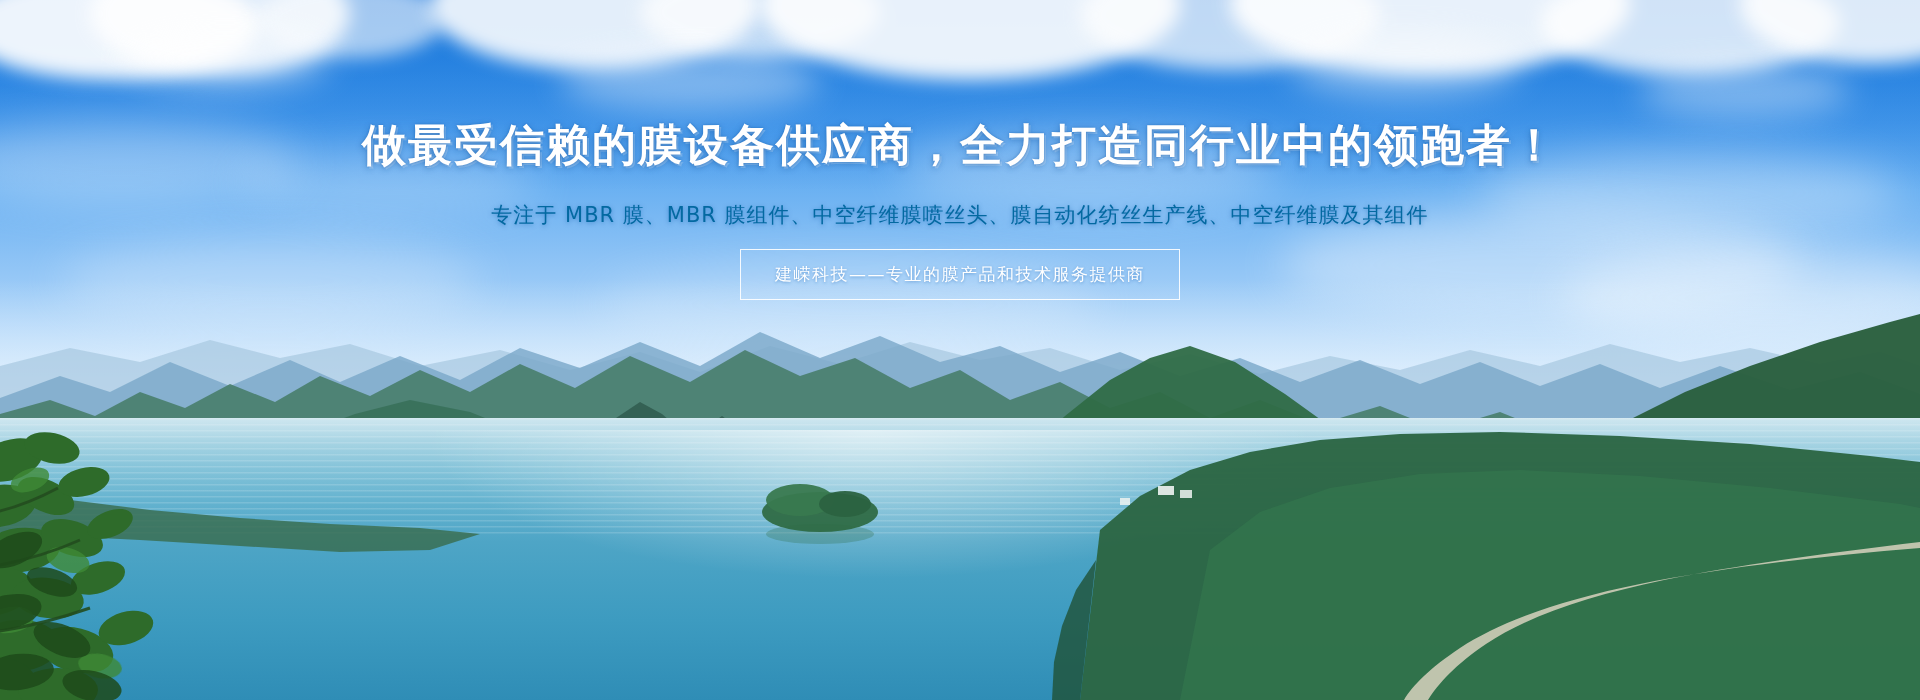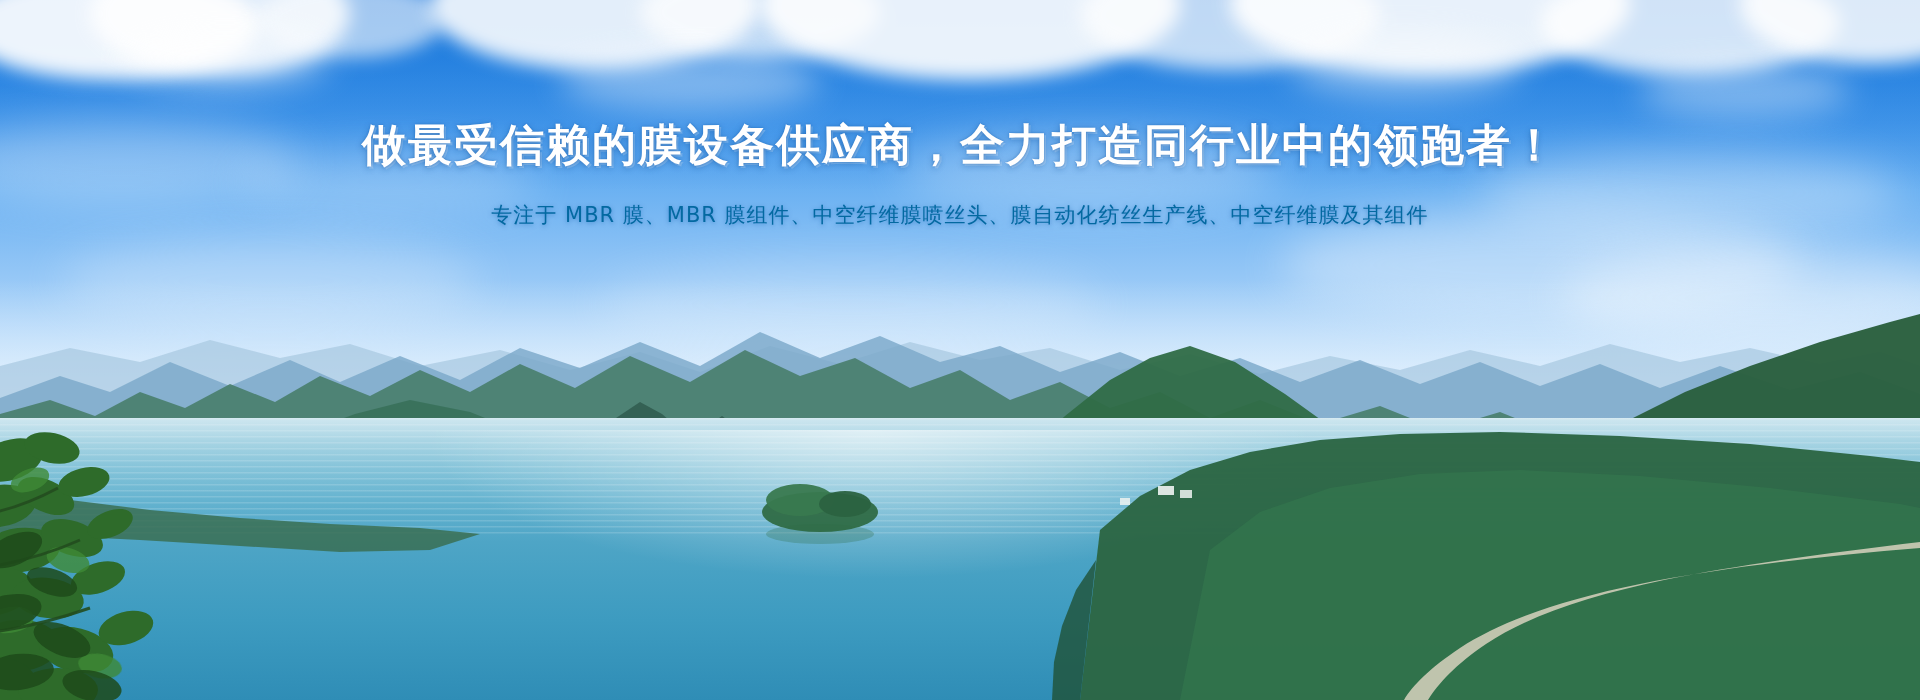--- a/index.html
+++ b/index.html
@@ -270,15 +270,16 @@
       <ellipse cx="8" cy="92" rx="34" ry="17" transform="rotate(-12 8 92)"></ellipse>
       <ellipse cx="62" cy="120" rx="30" ry="15" transform="rotate(22 62 120)"></ellipse>
       <ellipse cx="18" cy="152" rx="36" ry="18" transform="rotate(-6 18 152)"></ellipse>
       <ellipse cx="92" cy="166" rx="30" ry="15" transform="rotate(12 92 166)"></ellipse>
     </g>
   </svg>
 
   <div class="copy">
     <div class="headline">做最受信赖的膜设备供应商，全力打造同行业中的领跑者！</div>
     <div class="subline">专注于 MBR 膜、MBR 膜组件、中空纤维膜喷丝头、膜自动化纺丝生产线、中空纤维膜及其组件</div>
+    <div class="tagbox">建嵘科技——专业的膜产品和技术服务提供商</div>
   </div>
 
 </div>
 
 </body></html>

